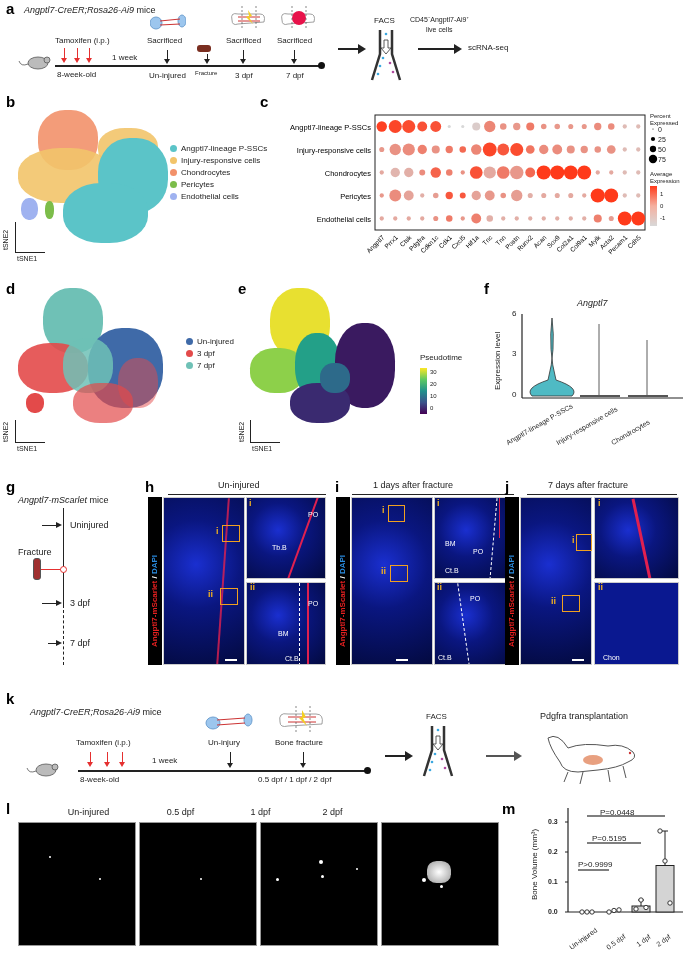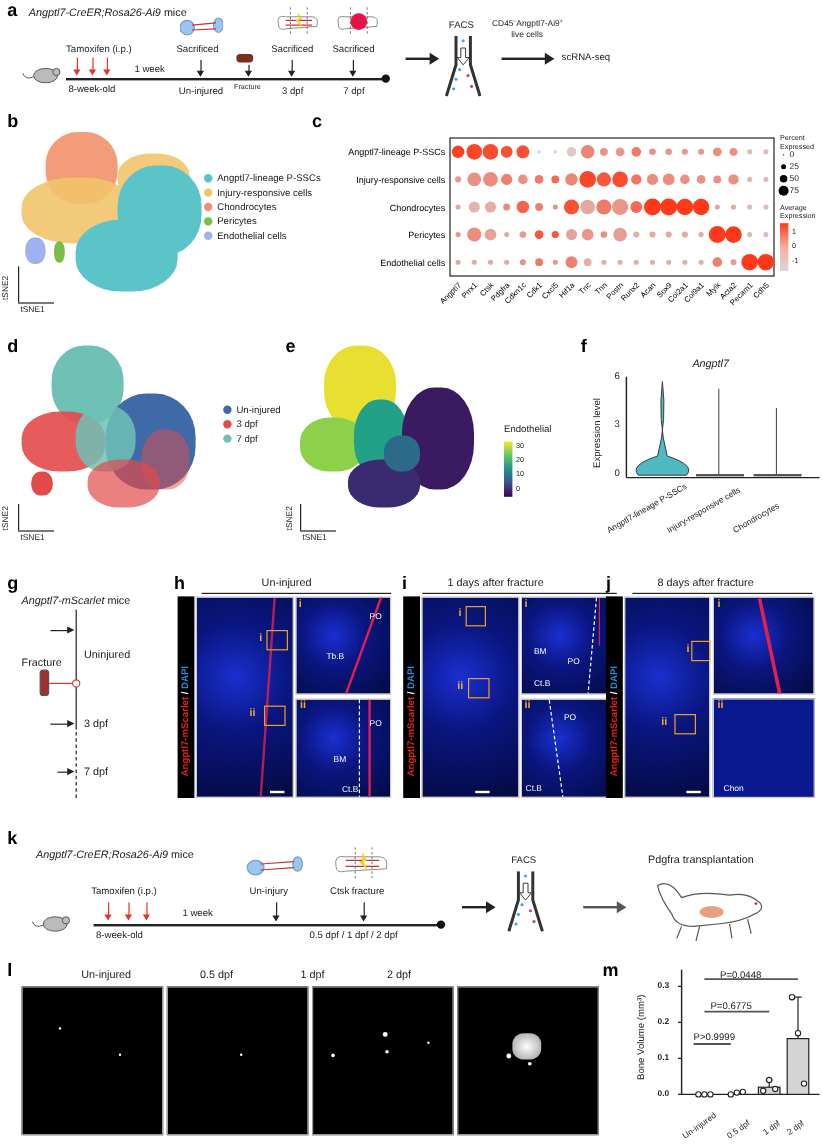--- a/index.html
+++ b/index.html
@@ -314,21 +314,21 @@
 <div>
   <div class="plabel" style="left:238px;top:280px;">e</div>
   <div class="abs" style="left:250px;top:288px;width:150px;height:140px;">
     <div class="blob" style="left:20px;top:0px;width:60px;height:70px;background:#e8e030;"></div>
     <div class="blob" style="left:0px;top:60px;width:55px;height:45px;background:#8dd04a;"></div>
     <div class="blob" style="left:45px;top:45px;width:45px;height:65px;background:#23a088;"></div>
     <div class="blob" style="left:85px;top:35px;width:60px;height:85px;background:#3a1a60;"></div>
     <div class="blob" style="left:40px;top:95px;width:60px;height:40px;background:#3a2a70;"></div>
     <div class="blob" style="left:70px;top:75px;width:30px;height:30px;background:#2d6a8a;"></div>
   </div>
-  <div class="abs t8" style="left:420px;top:353px;">Endothelial</div>
+  <div class="abs t8" style="left:420px;top:353px;">Pseudotime</div>
   <div class="abs" style="left:420px;top:368px;width:7px;height:46px;background:linear-gradient(#fde725,#5ec962,#21918c,#3b528b,#440154);"></div>
   <div class="abs t6" style="left:430px;top:369px;">30</div>
   <div class="abs t6" style="left:430px;top:381px;">20</div>
   <div class="abs t6" style="left:430px;top:393px;">10</div>
   <div class="abs t6" style="left:430px;top:405px;">0</div>
   <div class="vline" style="left:250px;top:420px;height:22px;"></div>
   <div class="line" style="left:250px;top:442px;width:30px;height:1px;"></div>
   <div class="abs t7" style="left:238px;top:442px;transform:rotate(-90deg);transform-origin:left top;">tSNE2</div>
   <div class="abs t7" style="left:252px;top:445px;">tSNE1</div>
 </div>
@@ -356,21 +356,21 @@
 
 <div>
   <div class="plabel" style="left:6px;top:478px;">g</div>
   <div class="abs t9" style="left:18px;top:495px;">
     <span class="it">Angptl7-mScarlet</span><span> mice</span>
   </div>
   <div class="vline" style="left:63px;top:508px;height:100px;"></div>
   <div class="abs" style="left:63px;top:610px;width:1px;height:55px;border-left:1px dashed #222;"></div>
   <div class="line" style="left:42px;top:525px;width:16px;height:1px;"></div>
   <div class="abs" style="left:56px;top:522px;border-top:3px solid transparent;border-bottom:3px solid transparent;border-left:6px solid #222;"></div>
-  <div class="abs t9" style="left:70px;top:520px;margin-top:20px;">Uninjured</div>
+  <div class="abs t9" style="left:70px;top:520px;">Uninjured</div>
   <div class="abs t9" style="left:18px;top:547px;">Fracture</div>
   <div class="abs" style="left:33px;top:558px;width:8px;height:22px;background:#a03030;border:1px solid #555;border-radius:3px;"></div>
   <div class="line" style="left:41px;top:569px;width:20px;height:1px;background:#e53030;"></div>
   <div class="abs" style="left:60px;top:566px;width:7px;height:7px;border-radius:50%;border:1px solid #e53030;background:#fff;"></div>
   <div class="line" style="left:42px;top:603px;width:16px;height:1px;"></div>
   <div class="abs" style="left:56px;top:600px;border-top:3px solid transparent;border-bottom:3px solid transparent;border-left:6px solid #222;"></div>
   <div class="abs t9" style="left:70px;top:598px;">3 dpf</div>
   <div class="line" style="left:48px;top:643px;width:10px;height:1px;"></div>
   <div class="abs" style="left:56px;top:640px;border-top:3px solid transparent;border-bottom:3px solid transparent;border-left:6px solid #222;"></div>
   <div class="abs t9" style="left:70px;top:638px;">7 dpf</div>
@@ -433,21 +433,21 @@
   <div class="micro" style="left:434px;top:582px;width:80px;height:83px;">
     <div style="position:absolute;left:28px;top:0;width:0;height:83px;border-left:1.5px dashed #fff;transform:rotate(-8deg);"></div>
   </div>
   <div class="ylabel" style="left:437px;top:582px;">ii</div>
   <div class="wlabel" style="left:470px;top:595px;">PO</div>
   <div class="wlabel" style="left:438px;top:654px;">Ct.B</div>
 </div>
 
 <div>
   <div class="plabel" style="left:505px;top:478px;">j</div>
-  <div class="abs t9" style="left:548px;top:480px;">8 days after fracture</div>
+  <div class="abs t9" style="left:548px;top:480px;">7 days after fracture</div>
   <div class="line" style="left:527px;top:494px;width:150px;height:1px;"></div>
   <div class="sidebar" style="left:505px;top:497px;height:168px;">
     <span style="left:2px;top:150px;"><span style="position:static;transform:none;color:#e52020">Angptl7-mScarlet</span><span style="position:static;transform:none;color:#fff"> / </span><span style="position:static;transform:none;color:#2a8ce0">DAPI</span></span>
   </div>
   <div class="micro" style="left:520px;top:497px;width:72px;height:168px;"></div>
   <div class="ybox" style="left:576px;top:534px;width:16px;height:17px;"></div>
   <div class="ylabel" style="left:572px;top:535px;">i</div>
   <div class="ybox" style="left:562px;top:595px;width:18px;height:17px;"></div>
   <div class="ylabel" style="left:551px;top:596px;">ii</div>
   <div class="abs" style="left:572px;top:659px;width:12px;height:2px;background:#fff;"></div>
@@ -491,21 +491,21 @@
   </svg>
   <svg class="abs" style="left:278px;top:706px;" width="46" height="26">
     <path d="M2 16 Q0 6 10 8 L38 8 Q46 8 44 18 L10 20 Q2 22 2 16Z" fill="#fff" stroke="#888" stroke-width="0.8"></path>
     <line x1="10" y1="11" x2="38" y2="11" stroke="#c33" stroke-width="1"></line>
     <line x1="10" y1="16" x2="38" y2="16" stroke="#c33" stroke-width="1"></line>
     <path d="M24 4 L28 11 L25 12 L29 20 L21 12 L24 11Z" fill="#f4d020"></path>
     <line x1="18" y1="0" x2="18" y2="26" stroke="#555" stroke-dasharray="2,2" stroke-width="0.7"></line>
     <line x1="32" y1="0" x2="32" y2="26" stroke="#555" stroke-dasharray="2,2" stroke-width="0.7"></line>
   </svg>
   <div class="abs t8" style="left:208px;top:738px;">Un-injury</div>
-  <div class="abs t8" style="left:275px;top:738px;">Ctsk fracture</div>
+  <div class="abs t8" style="left:275px;top:738px;">Bone fracture</div>
   <div class="vline" style="left:230px;top:752px;height:12px;"></div>
   <div class="arrow-down" style="left:227px;top:763px;"></div>
   <div class="vline" style="left:303px;top:752px;height:12px;"></div>
   <div class="arrow-down" style="left:300px;top:763px;"></div>
   <div class="abs t8" style="left:258px;top:775px;">0.5 dpf / 1 dpf /  2 dpf</div>
 
   <div class="line" style="left:385px;top:755px;width:22px;height:1.5px;"></div>
   <div class="abs" style="left:405px;top:751px;border-top:5px solid transparent;border-bottom:5px solid transparent;border-left:8px solid #222;"></div>
   <div class="abs t8" style="left:426px;top:712px;">FACS</div>
   <svg class="abs" style="left:420px;top:726px;" width="36" height="52">
@@ -587,19 +587,19 @@
       <line x1="100" y1="57.49999999999999" x2="100" y2="22.999999999999986" stroke="#222"></line>
       <line x1="97" y1="22.999999999999986" x2="103" y2="22.999999999999986" stroke="#222"></line>
       <circle cx="95" cy="22.999999999999986" r="2.2" fill="#fff" stroke="#222" stroke-width="0.9"></circle>
       <circle cx="100" cy="52.99999999999999" r="2.2" fill="#fff" stroke="#222" stroke-width="0.9"></circle>
       <circle cx="105" cy="95" r="2.2" fill="#fff" stroke="#222" stroke-width="0.9"></circle>
       <line x1="22" y1="8" x2="100" y2="8" stroke="#555" stroke-width="1.5"></line>
       <line x1="22" y1="35" x2="76" y2="35" stroke="#555" stroke-width="1.5"></line>
       <line x1="13" y1="62" x2="44" y2="62" stroke="#555" stroke-width="1.5"></line>
     </svg>
   <div class="abs t8" style="left:600px;top:808px;">P=0.0448</div>
-  <div class="abs t8" style="left:592px;top:834px;">P=0.6775</div>
+  <div class="abs t8" style="left:592px;top:834px;">P=0.5195</div>
   <div class="abs t8" style="left:578px;top:860px;">P&gt;0.9999</div>
   <div class="abs t7" style="left:568px;top:945px;transform:rotate(-35deg);transform-origin:left top;white-space:nowrap;">Un-injured</div>
   <div class="abs t7" style="left:605px;top:945px;transform:rotate(-35deg);transform-origin:left top;white-space:nowrap;">0.5 dpf</div>
   <div class="abs t7" style="left:635px;top:942px;transform:rotate(-35deg);transform-origin:left top;white-space:nowrap;">1 dpf</div>
   <div class="abs t7" style="left:655px;top:942px;transform:rotate(-35deg);transform-origin:left top;white-space:nowrap;">2 dpf</div>
 </div>
 
 </body></html>

